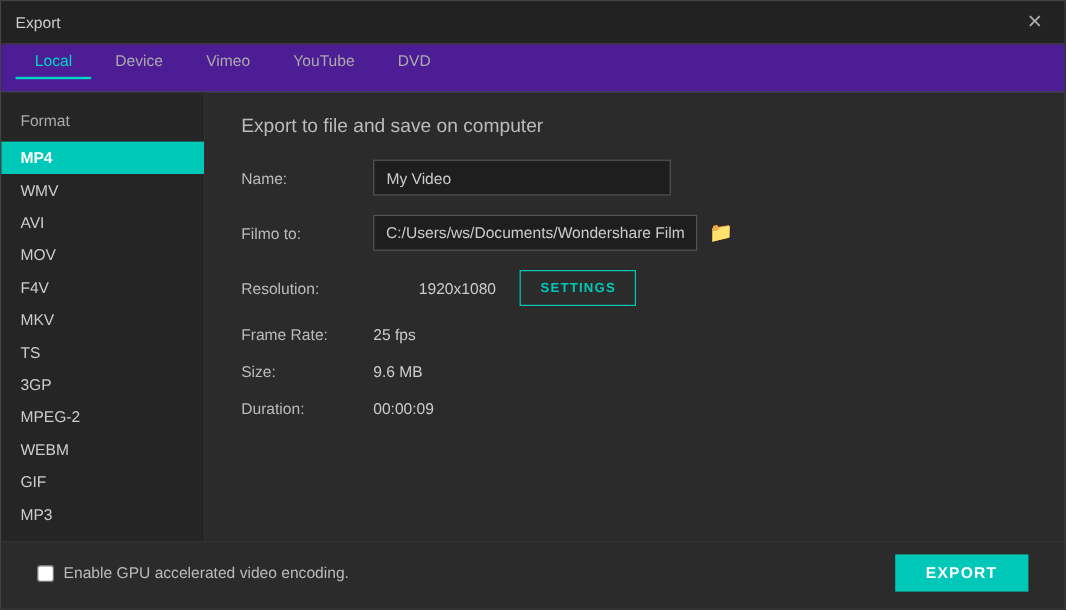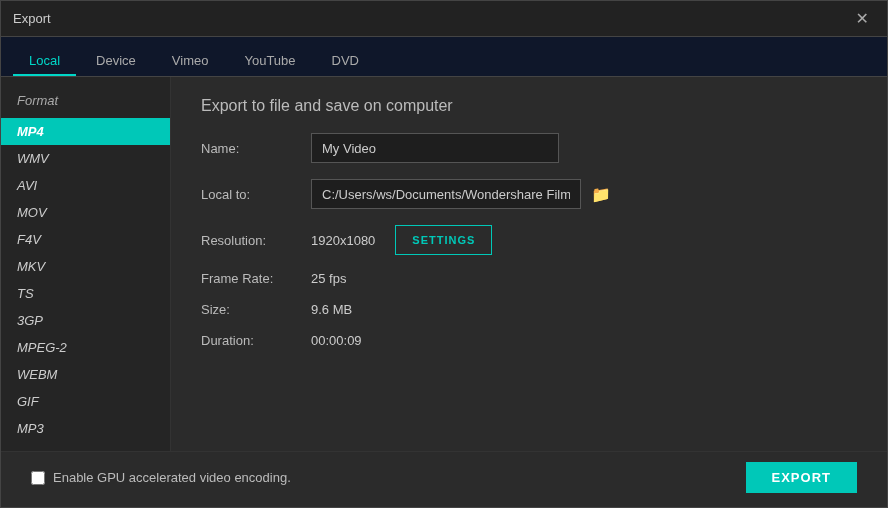--- a/index.html
+++ b/index.html
@@ -36,23 +36,23 @@
     .titlebar-close {
       color: #aaa;
       font-size: 16px;
       cursor: pointer;
       background: none;
       border: none;
       line-height: 1;
       padding: 2px 6px;
     }
     .tabs {
-      background: #0f172a;
-      display: flex;
-      align-items: flex-end;
+      background: #4c1d95;
+      display: flex;
+      align-items: flex-start;
       padding: 0 12px;
       border-bottom: 1px solid #444;
       height: 40px;
       gap: 4px;
     }
     .tab {
       padding: 6px 16px;
       cursor: pointer;
       color: #aaa;
       font-size: 13px;
@@ -66,21 +66,20 @@
       display: flex;
       flex: 1;
       overflow: hidden;
     }
     .sidebar {
       width: 170px;
       background: #252525;
       padding: 12px 0;
       border-right: 1px solid #333;
       flex-shrink: 0;
-      font-style: italic;
     }
     .sidebar-header {
       color: #aaa;
       font-size: 13px;
       padding: 4px 16px 10px 16px;
     }
     .sidebar-item {
       padding: 6px 16px;
       cursor: pointer;
       color: #ccc;
@@ -134,20 +133,21 @@
       border: none;
       cursor: pointer;
       color: #aaa;
       font-size: 16px;
       padding: 2px 4px;
     }
     .resolution-row {
       display: flex;
       align-items: center;
       gap: 20px;
+      margin-left: 38px;
     }
     .settings-btn {
       background: none;
       border: 1px solid #00c8b8;
       color: #00c8b8;
       padding: 5px 16px;
       font-size: 11px;
       font-weight: bold;
       cursor: pointer;
       letter-spacing: 1px;
@@ -227,21 +227,21 @@
 
     <div class="main">
       <div class="main-title">Export to file and save on computer</div>
 
       <div class="form-row">
         <span class="form-label">Name:</span>
         <input class="form-input" type="text" value="My Video" style="">
       </div>
 
       <div class="form-row">
-        <span class="form-label">Local to:</span>
+        <span class="form-label">Filmo to:</span>
         <div class="save-to-row">
           <input class="form-input" type="text" style="width: 270px;" value="C:/Users/ws/Documents/Wondershare Filmo">
           <button class="folder-btn">📁</button>
         </div>
       </div>
 
       <div class="form-row">
         <span class="form-label">Resolution:</span>
         <div class="resolution-row">
           <span class="value-text">1920x1080</span>

